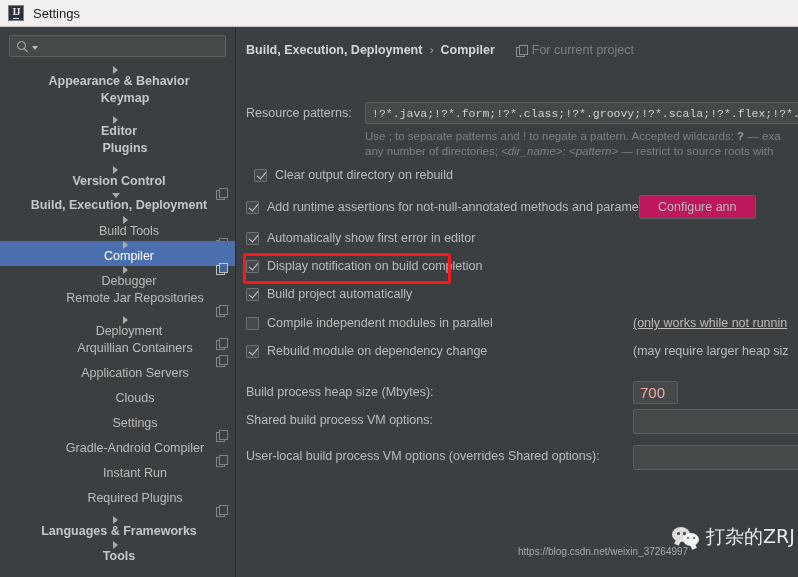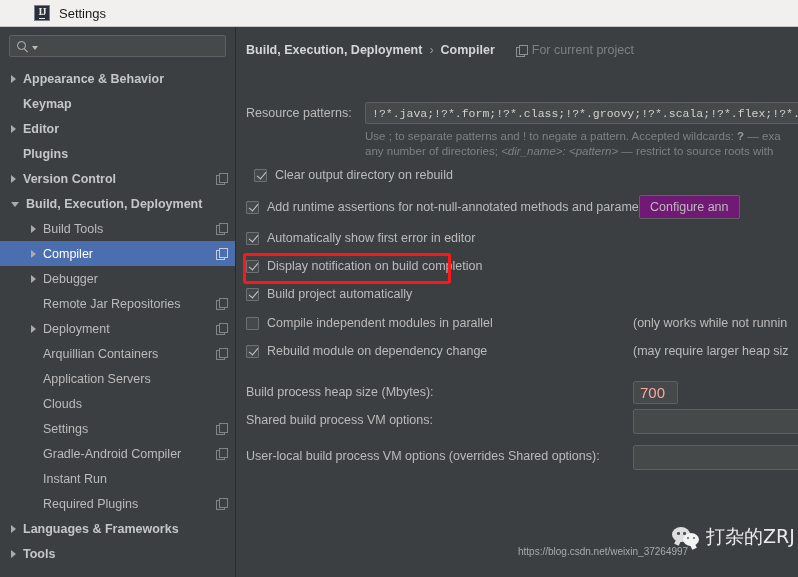--- a/index.html
+++ b/index.html
@@ -21,21 +21,20 @@
     padding-left: 8px;
   }
   .ij-icon {
     width: 16px; height: 16px;
     background: #2b2f3a;
     border: 1px solid #7a7f8c;
     display: flex; align-items: center; justify-content: center;
     font-size: 10px; font-weight: bold; color: #e8e8e8;
     font-family: "Liberation Serif", serif;
     line-height: 1;
-    margin-left: 26px;
   }
   .ij-icon span { display:block; border-bottom: 1.5px solid #e8e8e8; padding-bottom:1px; letter-spacing:-1px;}
   .titlebar-text {
     margin-left: 9px;
     font-size: 13px; color: #1a1a1a;
   }
 
   
   .sidebar {
     position: absolute; top: 27px; left: 0;
@@ -78,20 +77,21 @@
     padding-left: 4px;
   }
 
   .tree { margin-top: 9px; }
   .tree-row {
     height: 25px;
     display: flex; align-items: center;
     position: relative;
     padding-right: 8px;
     cursor: default;
+    flex-direction: column;
   }
   .tree-row.selected { background: #4b6eaf; }
   .tree-arrow {
     width: 0; height: 0; flex: 0 0 auto;
     border-left: 5px solid #a9acae;
     border-top: 4px solid transparent;
     border-bottom: 4px solid transparent;
     margin-right: 7px;
   }
   .tree-arrow.open {
@@ -184,24 +184,24 @@
     width: 4px; height: 8px;
     border-right: 1.8px solid #c9ccce; border-bottom: 1.8px solid #c9ccce;
     transform: rotate(40deg);
   }
   .cb-label { font-size: 12.5px; color: #bbbbbb; }
 
   .note { position: absolute; font-size: 12.5px; color: #bbbbbb; white-space: nowrap; }
 
   .btn {
     position: absolute;
-    background: #701a75; border: 1px solid #5e6262; border-radius: 2px;
+    background: #be185d; border: 1px solid #5e6262; border-radius: 2px;
     color: #bbbbbb; font-size: 12.5px;
     font-family: "Liberation Sans", sans-serif;
-    padding: 4px 10px; white-space: nowrap; cursor: default;
+    padding: 4px 18px; white-space: nowrap; cursor: default;
   }
 
   .tfield {
     position: absolute;
     background: #45494a; border: 1px solid #5e6060; border-radius: 2px;
     color: #fca5a5; font-size: 15px;
     font-family: "Liberation Sans", sans-serif;
     padding-left: 6px; outline: none;
   }
 
@@ -405,21 +405,21 @@
         <div class="cb-row" style="top: 289px;">
           <div class="cbox"></div>
           <div class="cb-label">Compile independent modules in parallel</div>
         </div>
         <div class="cb-row" style="top: 317px;">
           <div class="cbox checked"></div>
           <div class="cb-label">Rebuild module on dependency change</div>
         </div>
       </div>
     <div id="notes">
-        <div class="note" style="top: 289px; left: 396px;">(only works while not runnin</div>
+        <div class="note" style="top: 289px; left: 396px; text-decoration: underline;">(only works while not runnin</div>
         <div class="note" style="top: 317px; left: 396px;">(may require larger heap siz</div>
       </div>
 
     <button class="btn" style="left:402px; top:168px;">Configure ann</button>
 
     <div id="fields">
         <div class="row-label" style="position: absolute; left: 9px; top: 358px;">Build process heap size (Mbytes):</div>
         <input class="tfield" type="text" value="700" style="left: 396px; width: 45px; height: 23px; top: 354px;">
         <div class="row-label" style="position: absolute; left: 9px; top: 386px;">Shared build process VM options:</div>
         <input class="tfield" type="text" value="" style="left: 396px; width: 178px; height: 25px; top: 382px;">

